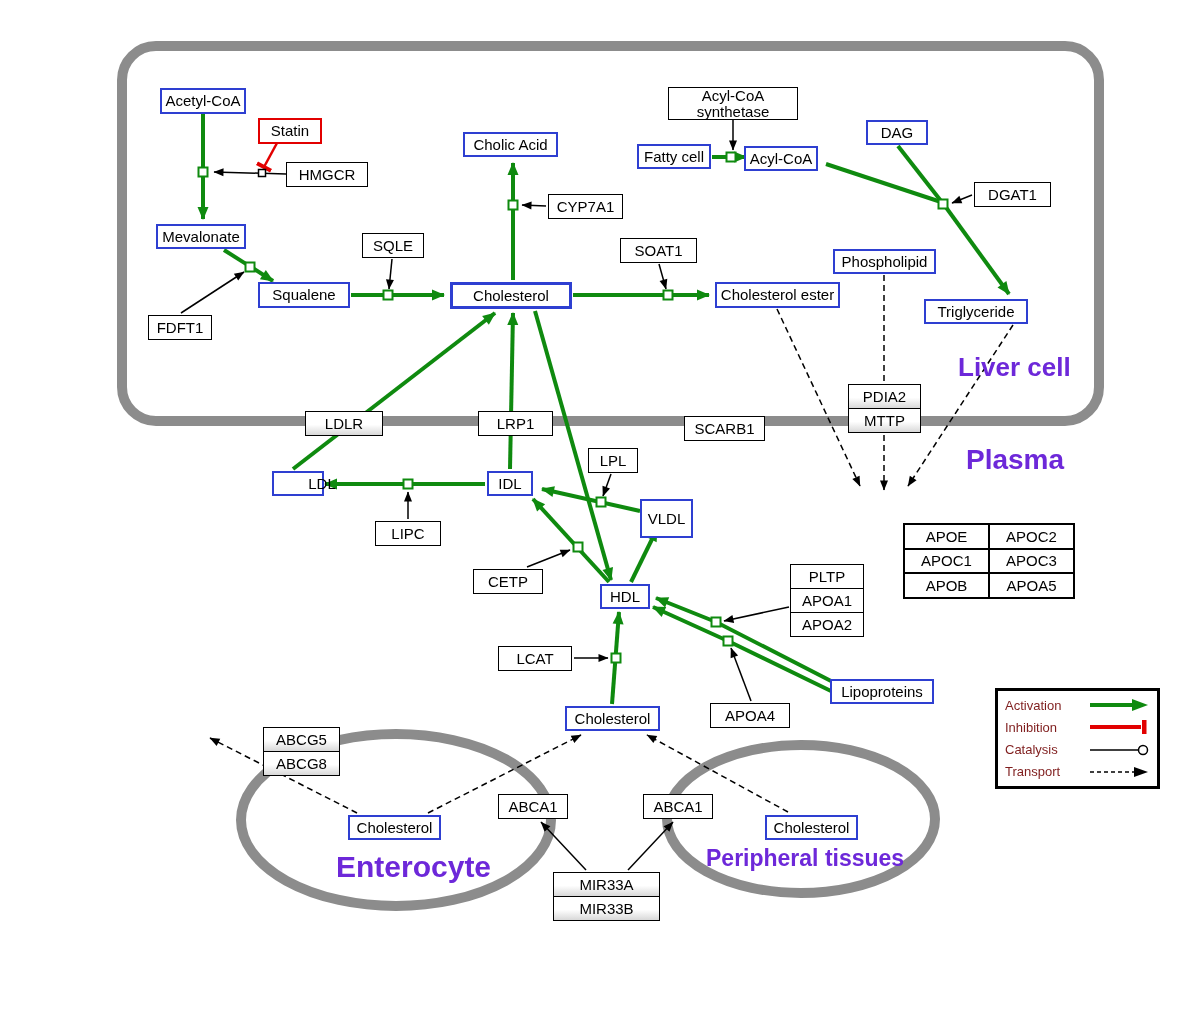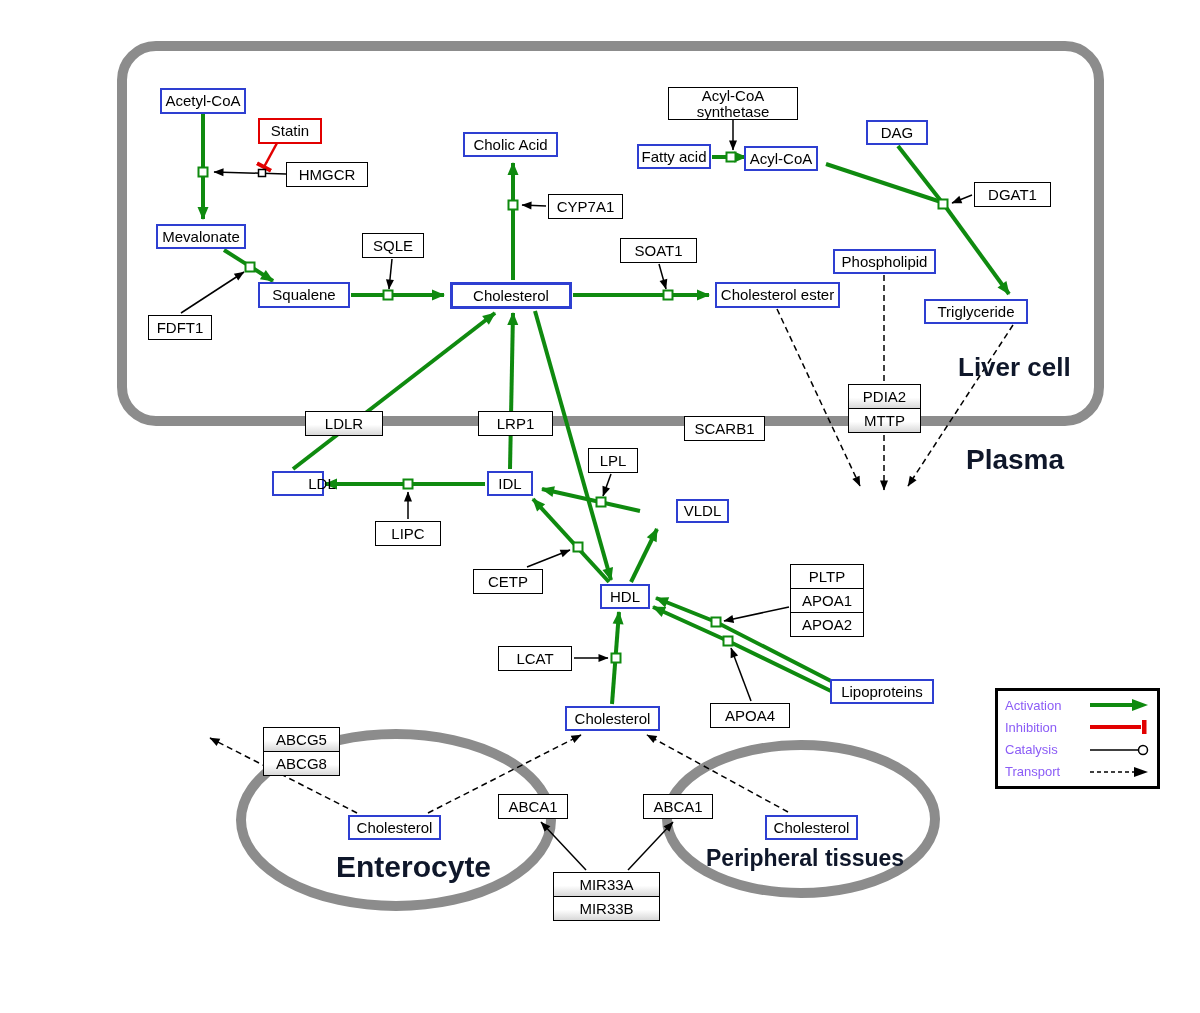--- a/index.html
+++ b/index.html
@@ -7,31 +7,31 @@
           font-family:"Liberation Sans",sans-serif;}
   #edge-layer{position:absolute;left:0;top:0;}
   .node{position:absolute;box-sizing:border-box;background:#ffffff;display:flex;
         align-items:center;justify-content:center;text-align:center;
         font-size:15px;line-height:16px;color:#000;z-index:5;}
   .met{border:2px solid #2e3fd1;}
   .met.thick{border:3px solid #2e3fd1;}
   .gene{border:1.5px solid #000000;}
   .shaded{background:linear-gradient(#ffffff 55%,#d8d8d8 100%);}
   .drug{border:2.5px solid #e20000;}
-  .region-label{position:absolute;color:#0f172a;font-weight:bold;z-index:4;white-space:nowrap;}
+  .region-label{position:absolute;color:#6d28d9;font-weight:bold;z-index:4;white-space:nowrap;}
   #apo-table{position:absolute;left:903px;top:523px;width:172px;height:76px;
              display:grid;grid-template-columns:1fr 1fr;grid-template-rows:1fr 1fr 1fr;
              border:1.5px solid #000;background:#fff;z-index:5;box-sizing:border-box;}
   #apo-table .cell{border:0.75px solid #000;display:flex;align-items:center;justify-content:center;
              font-size:15px;}
   #legend{position:absolute;left:995px;top:688px;width:165px;height:101px;border:3px solid #000;
           background:#fff;z-index:5;box-sizing:border-box;display:flex;flex-direction:column;
           justify-content:space-around;padding:3px 7px;}
   .legend-row{display:flex;align-items:center;justify-content:space-between;height:21px;}
-  .legend-row span{font-size:13px;color:#8b5cf6;}
+  .legend-row span{font-size:13px;color:#7f1d1d;}
 </style>
 </head>
 <body>
 
 <div id="canvas">
 
   <svg id="edge-layer" width="1200" height="1013">
     <defs>
       <marker id="mA" markerUnits="userSpaceOnUse" markerWidth="15" markerHeight="12" refX="13" refY="6" orient="auto">
         <path d="M1,0.5 L14,6 L1,11.5 Z" fill="#0f8a0f"></path>
@@ -125,48 +125,56 @@
   <div class="node met" style="left:156px;top:224px;width:90px;height:25px;">Mevalonate</div>
   <div class="node gene" style="left:148px;top:315px;width:64px;height:25px;">FDFT1</div>
   <div class="node met" style="left:258px;top:282px;width:92px;height:26px;">Squalene</div>
   <div class="node gene" style="left:362px;top:233px;width:62px;height:25px;">SQLE</div>
   <div class="node met" style="left:463px;top:132px;width:95px;height:25px;">Cholic Acid</div>
   <div class="node gene" style="left:548px;top:194px;width:75px;height:25px;">CYP7A1</div>
   <div class="node met thick" style="left:450px;top:282px;width:122px;height:27px;">Cholesterol</div>
   <div class="node gene" style="left:620px;top:238px;width:77px;height:25px;">SOAT1</div>
   <div class="node met" style="left:715px;top:282px;width:125px;height:26px;">Cholesterol ester</div>
   <div class="node gene" style="left:668px;top:87px;width:130px;height:33px;">Acyl-CoA synthetase</div>
-  <div class="node met" style="left:637px;top:144px;width:74px;height:25px;">Fatty acid</div>
+  <div class="node met" style="left:637px;top:144px;width:74px;height:25px;">Fatty cell</div>
   <div class="node met" style="left:744px;top:146px;width:74px;height:25px;">Acyl-CoA</div>
   <div class="node met" style="left:866px;top:120px;width:62px;height:25px;">DAG</div>
   <div class="node gene" style="left:974px;top:182px;width:77px;height:25px;">DGAT1</div>
   <div class="node met" style="left:833px;top:249px;width:103px;height:25px;">Phospholipid</div>
   <div class="node met" style="left:924px;top:299px;width:104px;height:25px;">Triglyceride</div>
 
   <div class="node gene shaded" style="left:305px;top:411px;width:78px;height:25px;">LDLR</div>
   <div class="node gene" style="left:478px;top:411px;width:75px;height:25px;">LRP1</div>
   <div class="node gene" style="left:684px;top:416px;width:81px;height:25px;">SCARB1</div>
   <div class="node gene shaded" style="left:848px;top:384px;width:73px;height:25px;">PDIA2</div>
   <div class="node gene shaded" style="left:848px;top:408px;width:73px;height:25px;">MTTP</div>
 
   <div class="node met" style="left:272px;top:471px;width:47px;height:25px;padding-left:48px;">LDL</div>
   <div class="node met" style="left:487px;top:471px;width:46px;height:25px;">IDL</div>
   <div class="node gene" style="left:375px;top:521px;width:66px;height:25px;">LIPC</div>
   <div class="node gene" style="left:588px;top:448px;width:50px;height:25px;">LPL</div>
-  <div class="node met" style="left:640px;top:499px;width:53px;height:24px;margin-left:36px;">VLDL</div>
+  <div class="node met" style="left:640px;top:499px;width:53px;height:39px;">VLDL</div>
   <div class="node gene" style="left:473px;top:569px;width:70px;height:25px;">CETP</div>
   <div class="node met" style="left:600px;top:584px;width:50px;height:25px;">HDL</div>
   <div class="node gene" style="left:790px;top:564px;width:74px;height:25px;">PLTP</div>
   <div class="node gene" style="left:790px;top:588px;width:74px;height:25px;">APOA1</div>
   <div class="node gene" style="left:790px;top:612px;width:74px;height:25px;">APOA2</div>
   <div class="node gene" style="left:498px;top:646px;width:74px;height:25px;">LCAT</div>
   <div class="node gene" style="left:710px;top:703px;width:80px;height:25px;">APOA4</div>
   <div class="node met" style="left:830px;top:679px;width:104px;height:25px;">Lipoproteins</div>
   <div class="node met" style="left:565px;top:706px;width:95px;height:25px;">Cholesterol</div>
 
+  <div id="apo-table">
+    <div class="cell">APOE</div>
+    <div class="cell">APOC2</div>
+    <div class="cell">APOC1</div>
+    <div class="cell">APOC3</div>
+    <div class="cell">APOB</div>
+    <div class="cell">APOA5</div>
+  </div>
 
   <div class="node gene shaded" style="left:263px;top:727px;width:77px;height:25px;">ABCG5</div>
   <div class="node gene shaded" style="left:263px;top:751px;width:77px;height:25px;">ABCG8</div>
   <div class="node met" style="left:348px;top:815px;width:93px;height:25px;">Cholesterol</div>
   <div class="node gene" style="left:498px;top:794px;width:70px;height:25px;">ABCA1</div>
   <div class="node gene" style="left:643px;top:794px;width:70px;height:25px;">ABCA1</div>
   <div class="node met" style="left:765px;top:815px;width:93px;height:25px;">Cholesterol</div>
   <div class="node gene shaded" style="left:553px;top:872px;width:107px;height:25px;">MIR33A</div>
   <div class="node gene shaded" style="left:553px;top:896px;width:107px;height:25px;">MIR33B</div>
 

